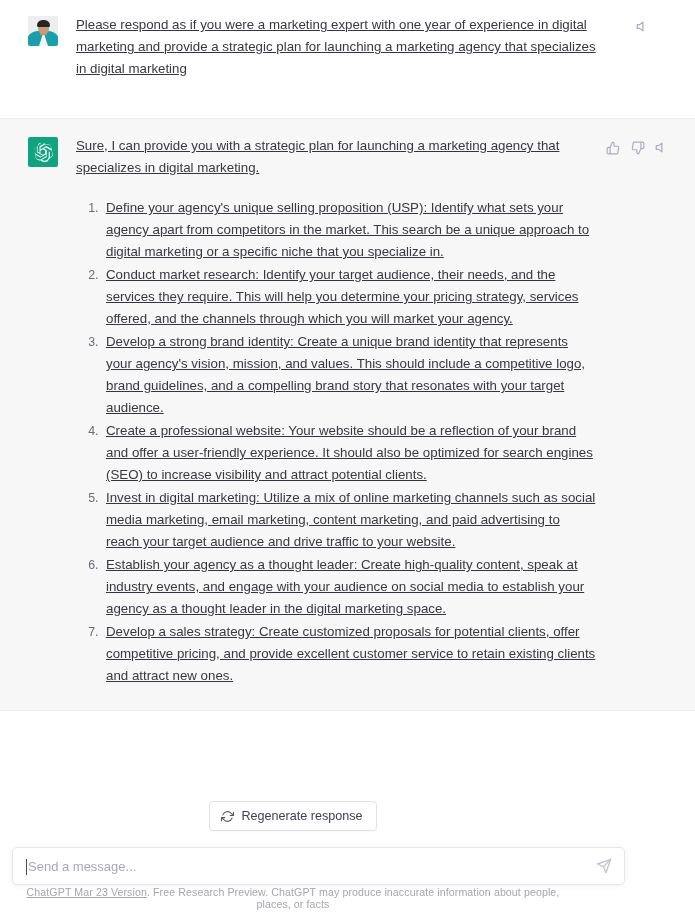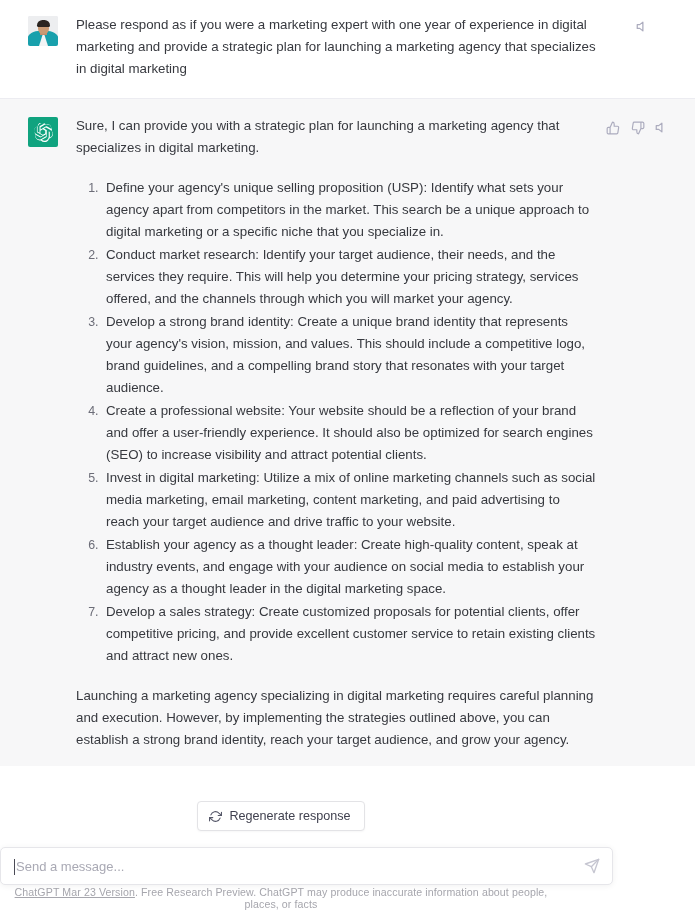--- a/index.html
+++ b/index.html
@@ -17,36 +17,38 @@
   }
 
   
   #conversation {
     position: absolute;
     left: 0;
     top: 0;
     width: 695px;
     height: 766px;
     overflow: hidden;
+    text-decoration: underline;
   }
 
   .msg-row {
     position: relative;
     width: 695px;
     box-sizing: border-box;
   }
   .msg-row.user {
     background: #ffffff;
     padding: 14px 0 18px 0;
   }
   .msg-row.assistant {
     background: #f7f7f8;
     border-top: 1px solid #ececf1;
     border-bottom: 1px solid #ececf1;
     padding: 16px 0 22px 0;
+    margin-top: 20px;
   }
 
   .msg-inner {
     position: relative;
     display: flex;
     align-items: flex-start;
     padding-left: 28px;
     padding-right: 14px;
   }
 
@@ -179,20 +181,21 @@
   .icon-btn svg { display: block; }
 
   
   #composer-area {
     position: absolute;
     left: 0;
     top: 766px;
     width: 562px;
     height: 150px;
     background: #ffffff;
+    padding-left: 12px;
   }
 
   .regenerate-wrap {
     display: flex;
     justify-content: center;
     margin-top: 35px;
   }
   .regenerate-btn {
     display: inline-flex;
     align-items: center;
@@ -314,21 +317,20 @@
         <p class="intro">Sure, I can provide you with a strategic plan for launching a marketing agency that specializes in digital marketing.</p>
         <ol>
           <li>Define your agency's unique selling proposition (USP): Identify what sets your agency apart from competitors in the market. This search be a unique approach to digital marketing or a specific niche that you specialize in.</li>
           <li>Conduct market research: Identify your target audience, their needs, and the services they require. This will help you determine your pricing strategy, services offered, and the channels through which you will market your agency.</li>
           <li>Develop a strong brand identity: Create a unique brand identity that represents your agency's vision, mission, and values. This should include a competitive logo, brand guidelines, and a compelling brand story that resonates with your target audience.</li>
           <li>Create a professional website: Your website should be a reflection of your brand and offer a user-friendly experience. It should also be optimized for search engines (SEO) to increase visibility and attract potential clients.</li>
           <li>Invest in digital marketing: Utilize a mix of online marketing channels such as social media marketing, email marketing, content marketing, and paid advertising to reach your target audience and drive traffic to your website.</li>
           <li>Establish your agency as a thought leader: Create high-quality content, speak at industry events, and engage with your audience on social media to establish your agency as a thought leader in the digital marketing space.</li>
           <li>Develop a sales strategy: Create customized proposals for potential clients, offer competitive pricing, and provide excellent customer service to retain existing clients and attract new ones.</li>
         </ol>
-        <p class="outro">Launching a marketing agency specializing in digital marketing requires careful planning and execution. However, by implementing the strategies outlined above, you can establish a strong brand identity, reach your target audience, and grow your agency.</p>
       </div>
 
       <div class="row-actions assistant-actions">
         <div class="icon-btn">
           <svg width="14" height="14" viewBox="0 0 24 24" fill="none" stroke="currentColor" stroke-width="2" stroke-linecap="round" stroke-linejoin="round">
             <path d="M14 9V5a3 3 0 0 0-3-3l-4 9v11h11.28a2 2 0 0 0 2-1.7l1.38-9a2 2 0 0 0-2-2.3zM7 22H4a2 2 0 0 1-2-2v-7a2 2 0 0 1 2-2h3"></path>
           </svg>
         </div>
         <div class="icon-btn">
           <svg width="14" height="14" viewBox="0 0 24 24" fill="none" stroke="currentColor" stroke-width="2" stroke-linecap="round" stroke-linejoin="round">

